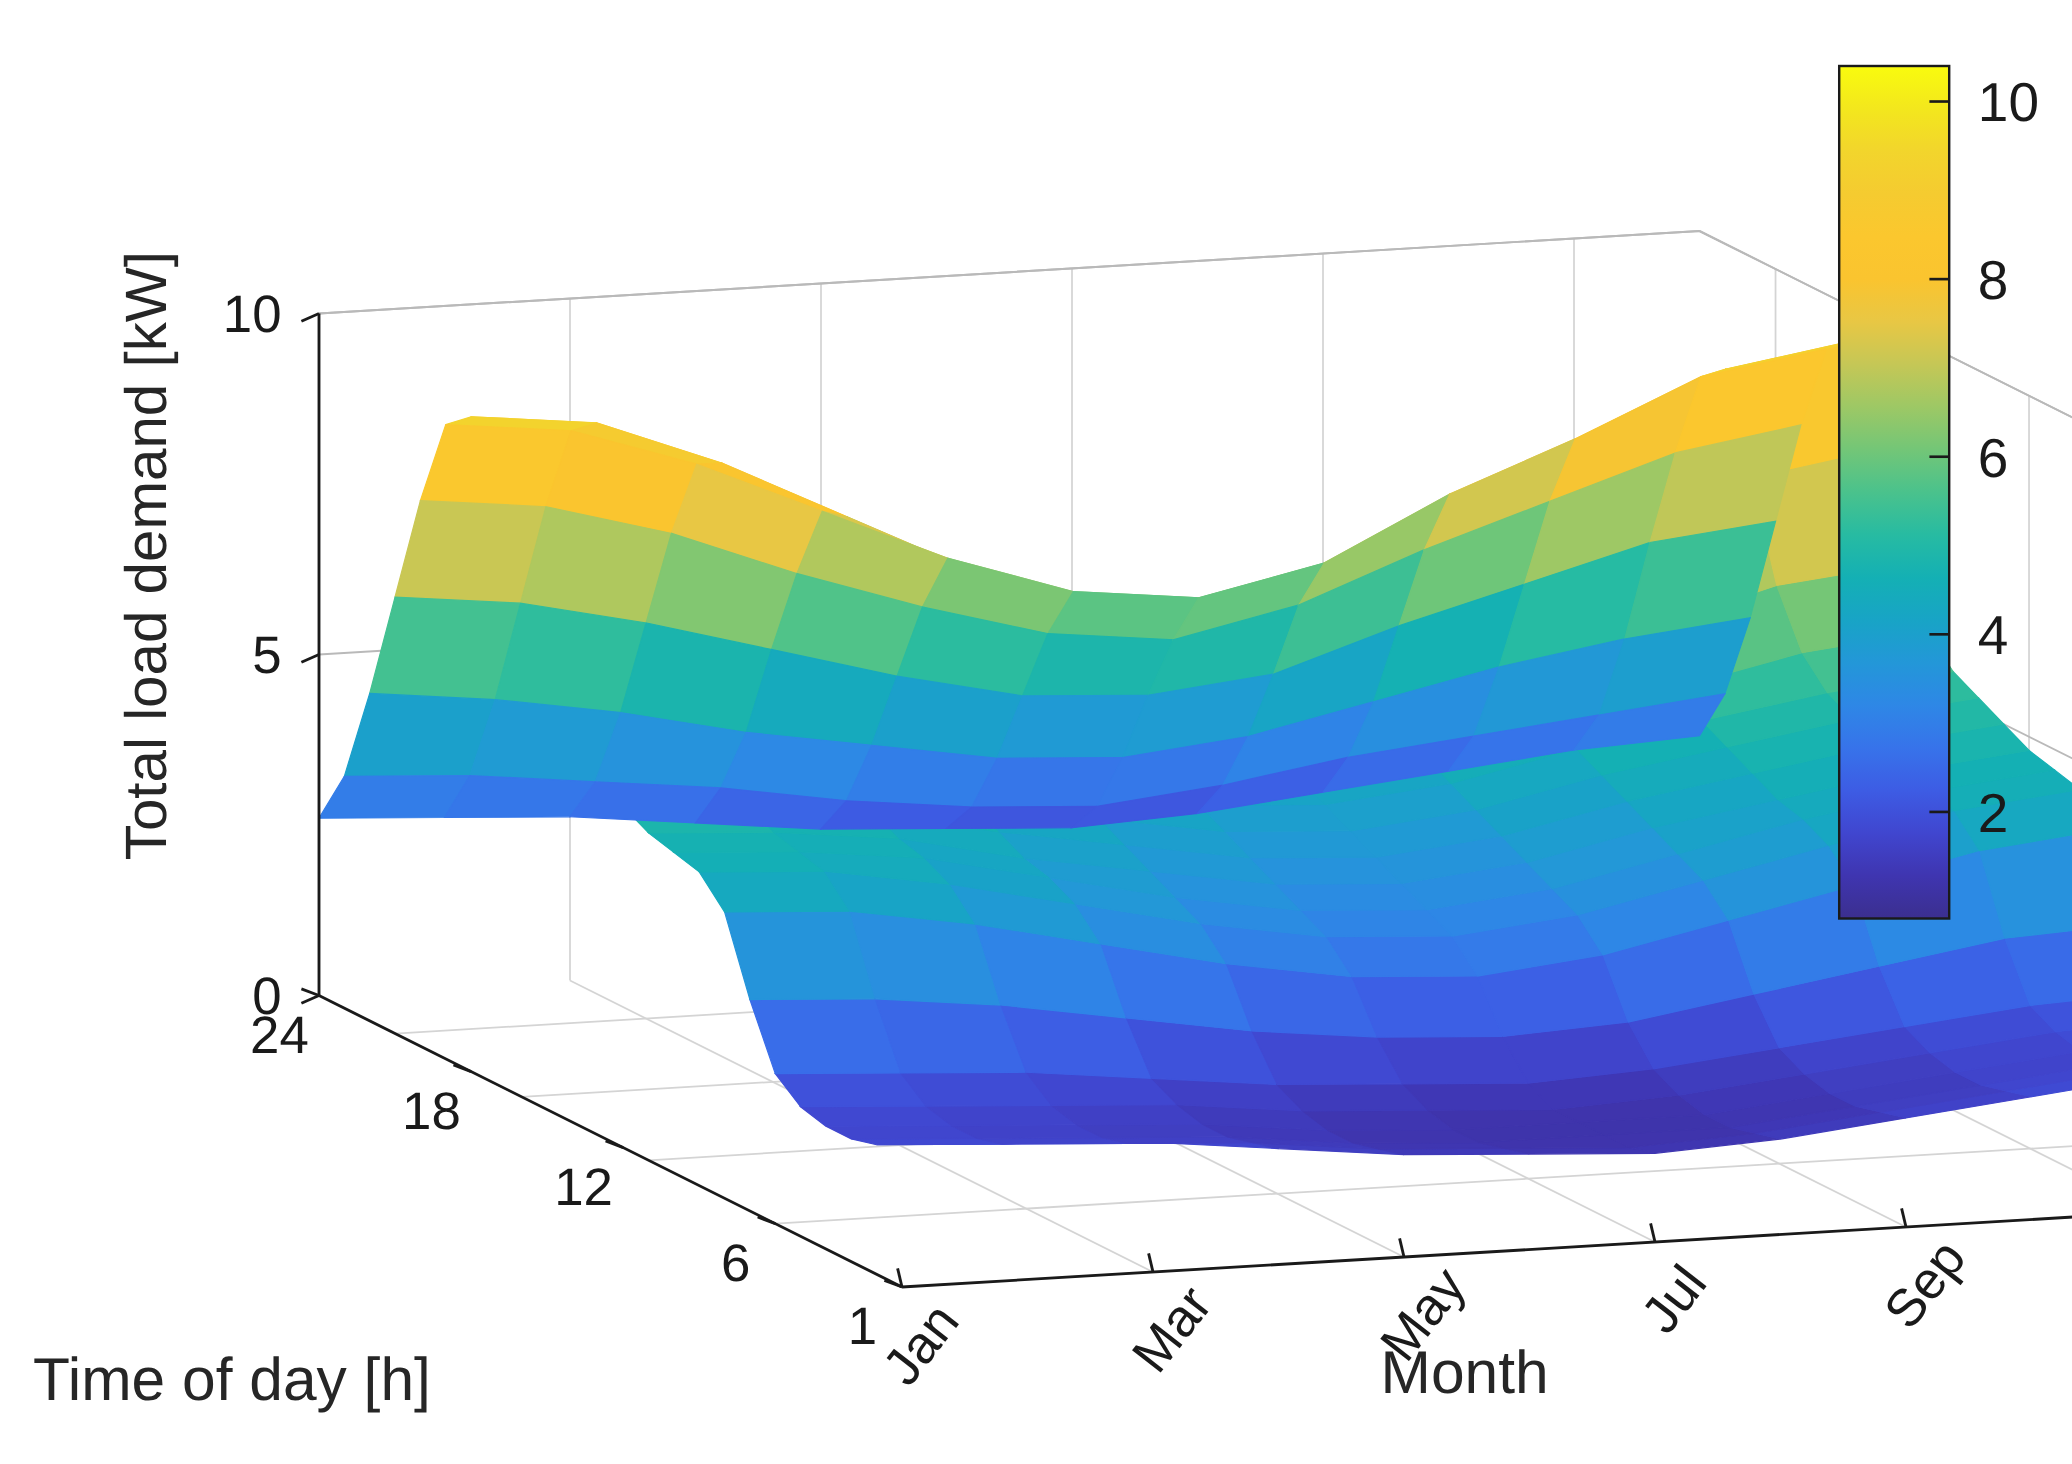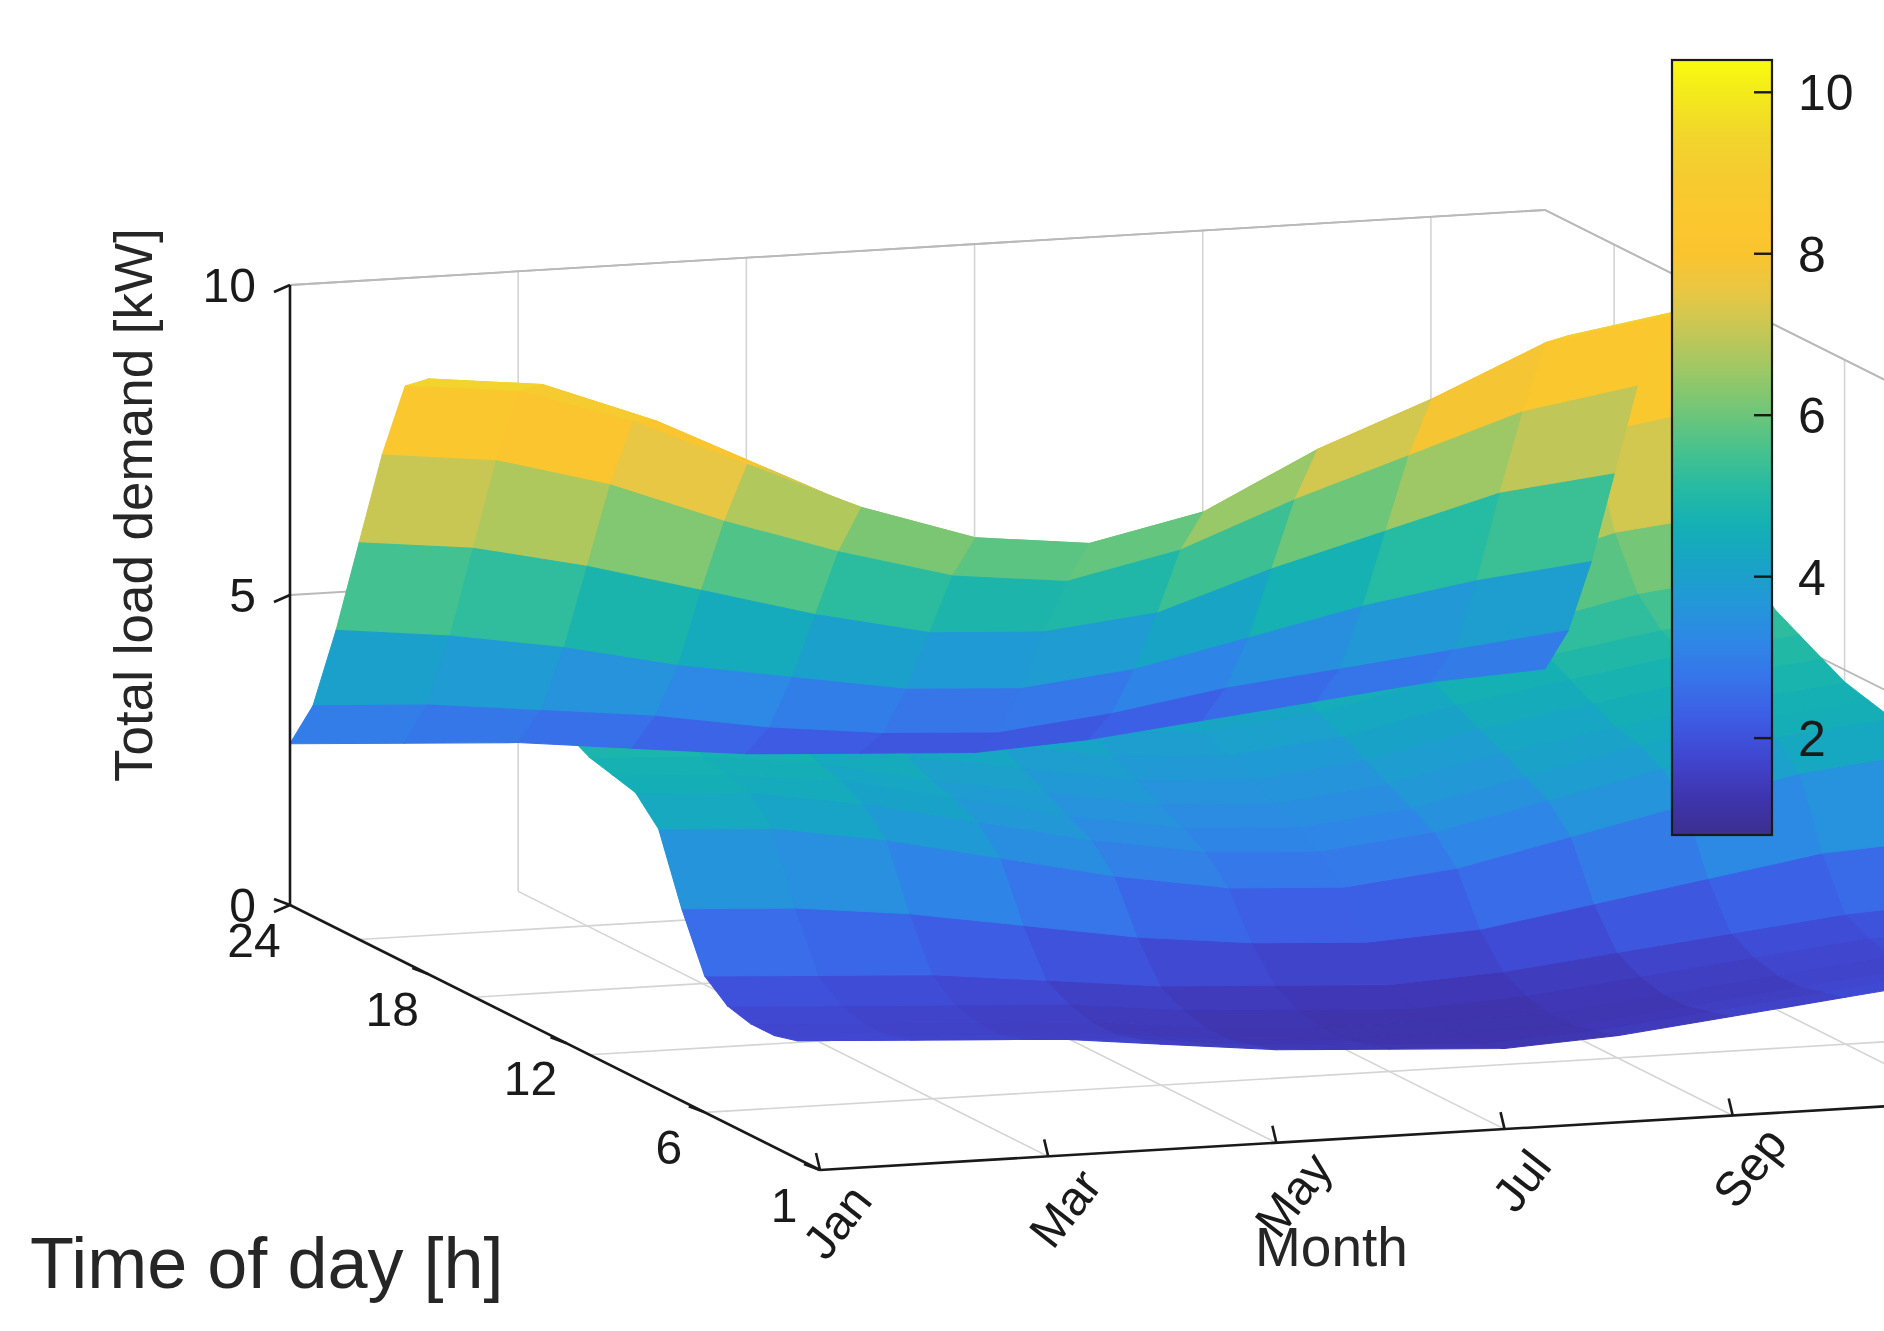--- a/index.html
+++ b/index.html
@@ -380,16 +380,16 @@
         <text x="1798" y="110.29166666666671" class="cb-label">10</text>
       </g>
   </svg>
 
   <div style="position:absolute;left:0;top:0;width:1884px;height:1331px;pointer-events:none">
     <div style="position:absolute;left:55px;top:170px;width:60px;height:620px;">
       <div style="transform:rotate(-90deg);transform-origin:left top;
                   position:absolute;left:48px;top:612px;white-space:nowrap;
                   font-size:53px;color:#262626;">Total load demand [kW]</div>
     </div>
-    <div style="position:absolute;left:30px;top:1222px;white-space:nowrap;font-size:72px;color:#262626;">Time of day [h]</div>
+    <div style="position:absolute;left:30px;top:1222px;white-space:nowrap;font-size:55px;color:#262626;">Time of day [h]</div>
     <div style="position:absolute;left:1255px;top:1215px;white-space:nowrap;font-size:55px;color:#262626;">Month</div>
   </div>
 </div>
 
 </body></html>

